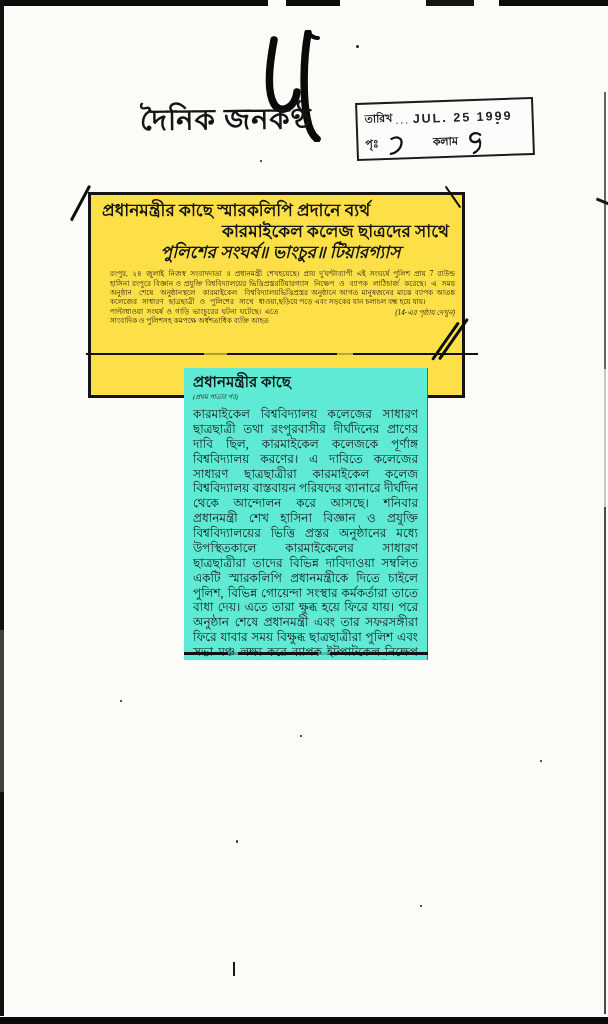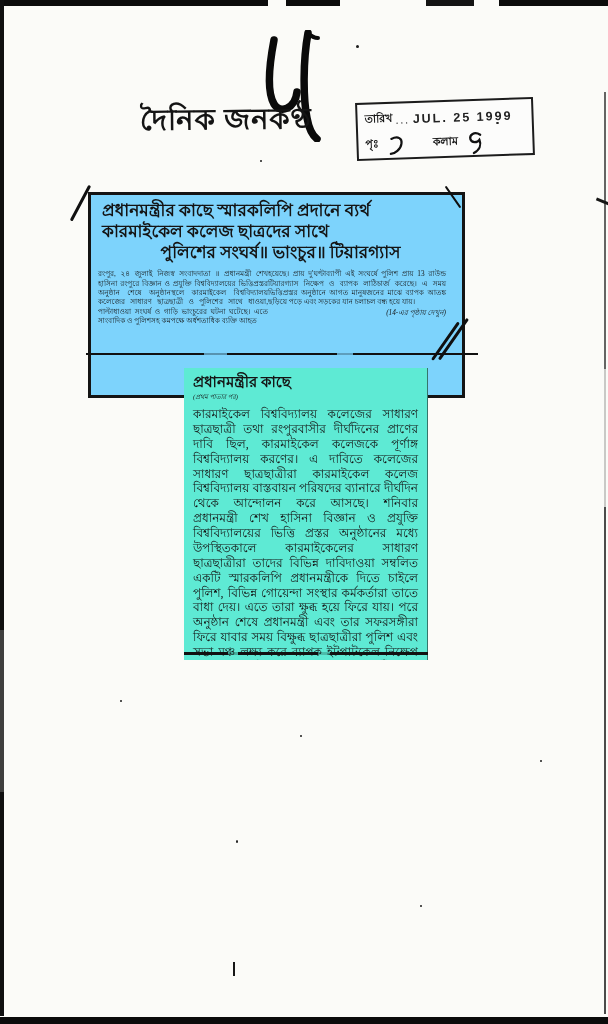--- a/index.html
+++ b/index.html
@@ -29,25 +29,25 @@
     border:2px solid #1c1c1c;transform:rotate(-2deg);
     padding:3px 7px;box-sizing:border-box;background:rgba(255,255,255,.4);}
   .stamp-row{display:flex;align-items:center;height:25px;font-size:11px;}
   .stamp-label{font-weight:700;}
   .stamp-dots{margin:0 3px;letter-spacing:2px;}
   .stamp-date{font-family:"Liberation Sans",sans-serif;font-size:12.5px;letter-spacing:2px;font-weight:700;color:#222;}
   .stamp-row2{justify-content:flex-start;gap:8px;}
   .hand-digit{width:20px;height:26px;}
   
   .clip1{left:88px;top:192px;width:377px;height:206px;border:3px solid #141414;
-    box-sizing:border-box;background:#7dd3fc;overflow:hidden;}
+    box-sizing:border-box;background:#fde047;overflow:hidden;}
   .clip1 .headline{padding:5px 9px 2px 11px;font-weight:700;font-size:17px;line-height:1.24;}
-  .clip1 .hl2{padding-right:4px;}
-  .clip1 .hl3{text-align:center;padding-left:6px;}
-  .clip1 .cols{display:flex;gap:0;padding:4px 7px 4px 7px;font-size:7.3px;line-height:1.28;text-align:justify;}
+  .clip1 .hl2{text-align:right;padding-right:4px;}
+  .clip1 .hl3{text-align:center;padding-left:6px;font-style:italic;}
+  .clip1 .cols{display:flex;gap:0;padding:4px 7px 4px 19px;font-size:7.3px;line-height:1.28;text-align:justify;}
   .clip1 .colL{width:170px;}
   .clip1 .colR{width:178px;}
   .cont-note{display:block;text-align:right;font-style:italic;margin-top:1px;font-size:7.3px;}
   .rule-under1{left:86px;top:353px;width:392px;height:2px;
     background:linear-gradient(90deg,#111 0 30%,rgba(0,0,0,.3) 30% 36%,#111 36% 64%,rgba(0,0,0,.25) 64% 68%,#111 68% 100%);}
   
   .slash{background:#101010;border-radius:2px;}
   .slash-tl{left:79px;top:183px;width:2.5px;height:40px;transform:rotate(28deg);}
   .slash-tr{left:452px;top:184px;width:2px;height:26px;transform:rotate(-35deg);}
   .slash-br1{left:444px;top:318px;width:2.5px;height:46px;transform:rotate(35deg);}
@@ -109,21 +109,21 @@
 
 <div class="abs clip1">
   <div class="headline">
     <div>প্রধানমন্ত্রীর কাছে স্মারকলিপি প্রদানে ব্যর্থ</div>
     <div class="hl2">কারমাইকেল কলেজ ছাত্রদের সাথে</div>
     <div class="hl3">পুলিশের সংঘর্ষ॥ ভাংচুর॥ টিয়ারগ্যাস</div>
   </div>
   <div class="cols">
     <div class="colL">রংপুর, ২৪ জুলাই নিজস্ব সংবাদদাতা ॥ প্রধানমন্ত্রী শেখ হাসিনা রংপুরে বিজ্ঞান ও প্রযুক্তি বিশ্ববিদ্যালয়ের ভিত্তিপ্রস্তর অনুষ্ঠান শেষে অনুষ্ঠানস্থলে কারমাইকেল বিশ্ববিদ্যালয় কলেজের সাধারণ ছাত্রছাত্রী ও পুলিশের সাথে ধাওয়া, পাল্টাধাওয়া সংঘর্ষ ও গাড়ি ভাংচুরের ঘটনা ঘটেছে। এতে সাংবাদিক ও পুলিশসহ কমপক্ষে অর্ধশতাধিক ব্যক্তি আহত</div>
     <div class="colR">
-      <span>হয়েছে। প্রায় দু'ঘণ্টাব্যাপী এই সংঘর্ষে পুলিশ প্রায় 13 রাউন্ড টিয়ারগ্যাস নিক্ষেপ ও ব্যাপক লাঠিচার্জ করেছে। এ সময় ভিত্তিপ্রস্তর অনুষ্ঠানে আগত মানুষজনের মাঝে ব্যাপক আতঙ্ক ছড়িয়ে পড়ে এবং সড়কের যান চলাচল বন্ধ হয়ে যায়।</span>
+      <span>হয়েছে। প্রায় দু'ঘণ্টাব্যাপী এই সংঘর্ষে পুলিশ প্রায় 7 রাউন্ড টিয়ারগ্যাস নিক্ষেপ ও ব্যাপক লাঠিচার্জ করেছে। এ সময় ভিত্তিপ্রস্তর অনুষ্ঠানে আগত মানুষজনের মাঝে ব্যাপক আতঙ্ক ছড়িয়ে পড়ে এবং সড়কের যান চলাচল বন্ধ হয়ে যায়।</span>
       <span class="cont-note">(14-এর পৃষ্ঠায় দেখুন)</span>
     </div>
   </div>
 </div>
 <div class="abs rule-under1"></div>
 <div class="abs slash slash-tl"></div>
 <div class="abs slash slash-tr"></div>
 <div class="abs slash slash-br1"></div>
 <div class="abs slash slash-br2"></div>
 

